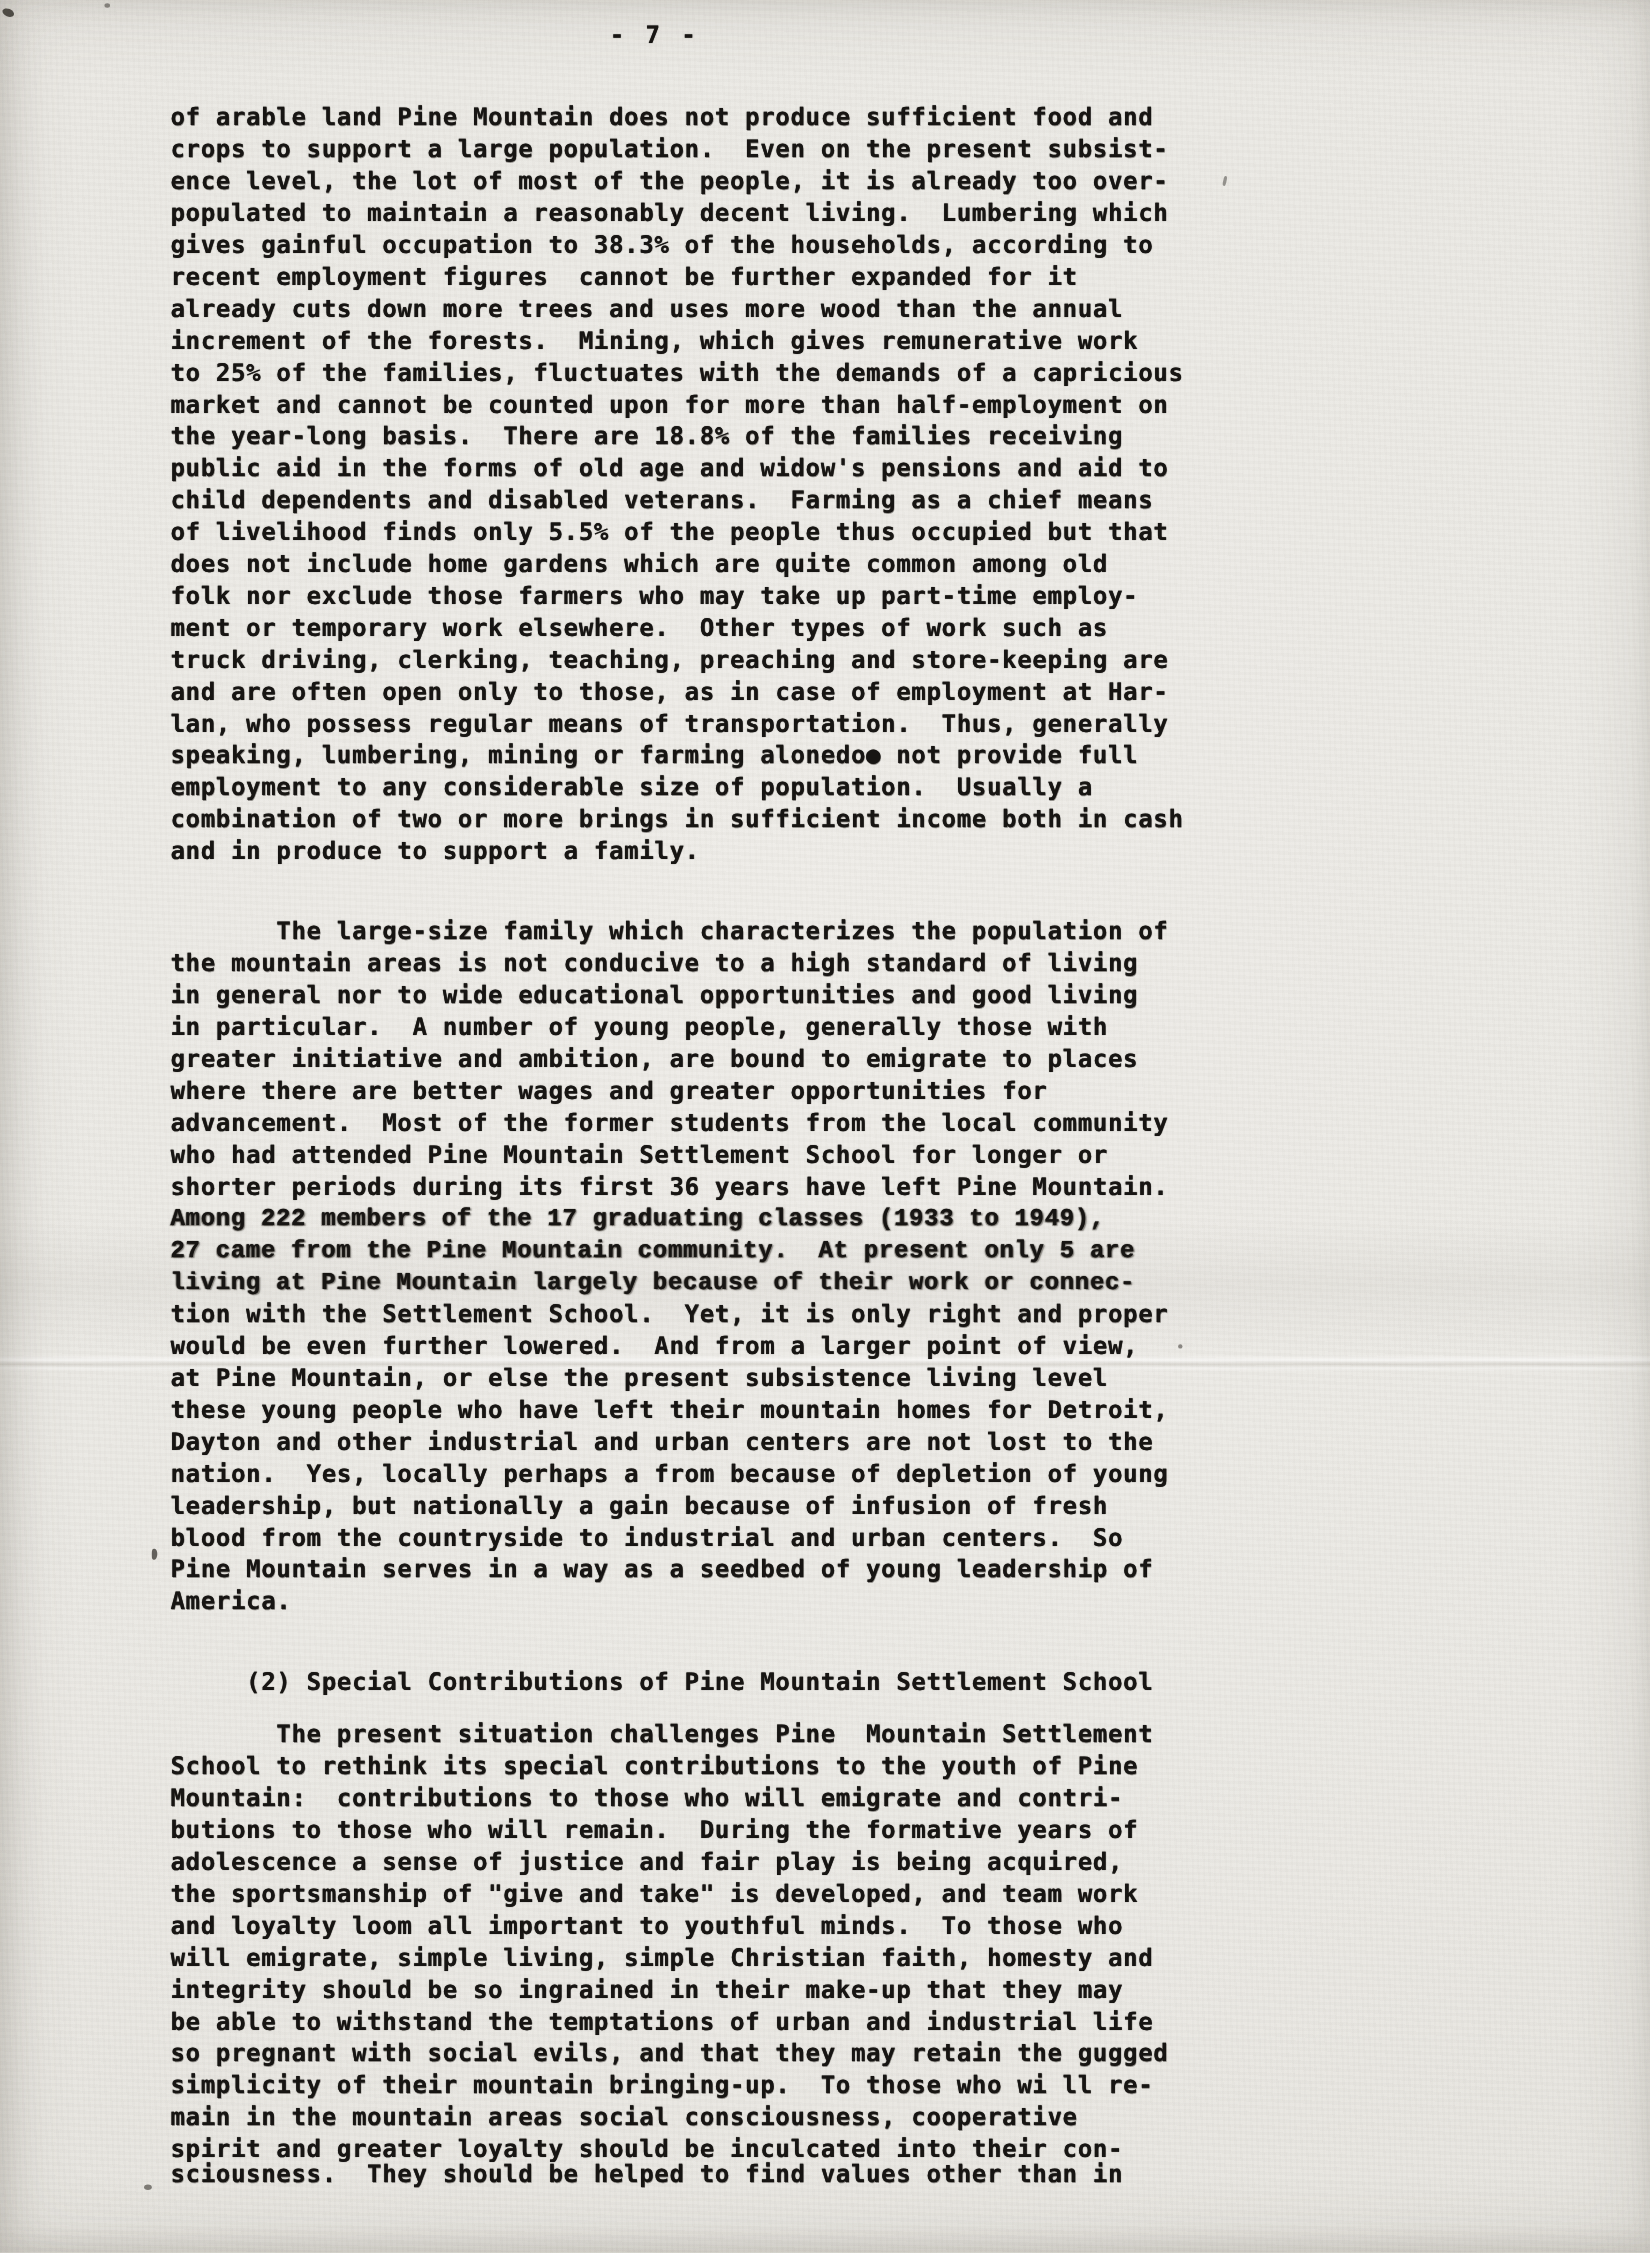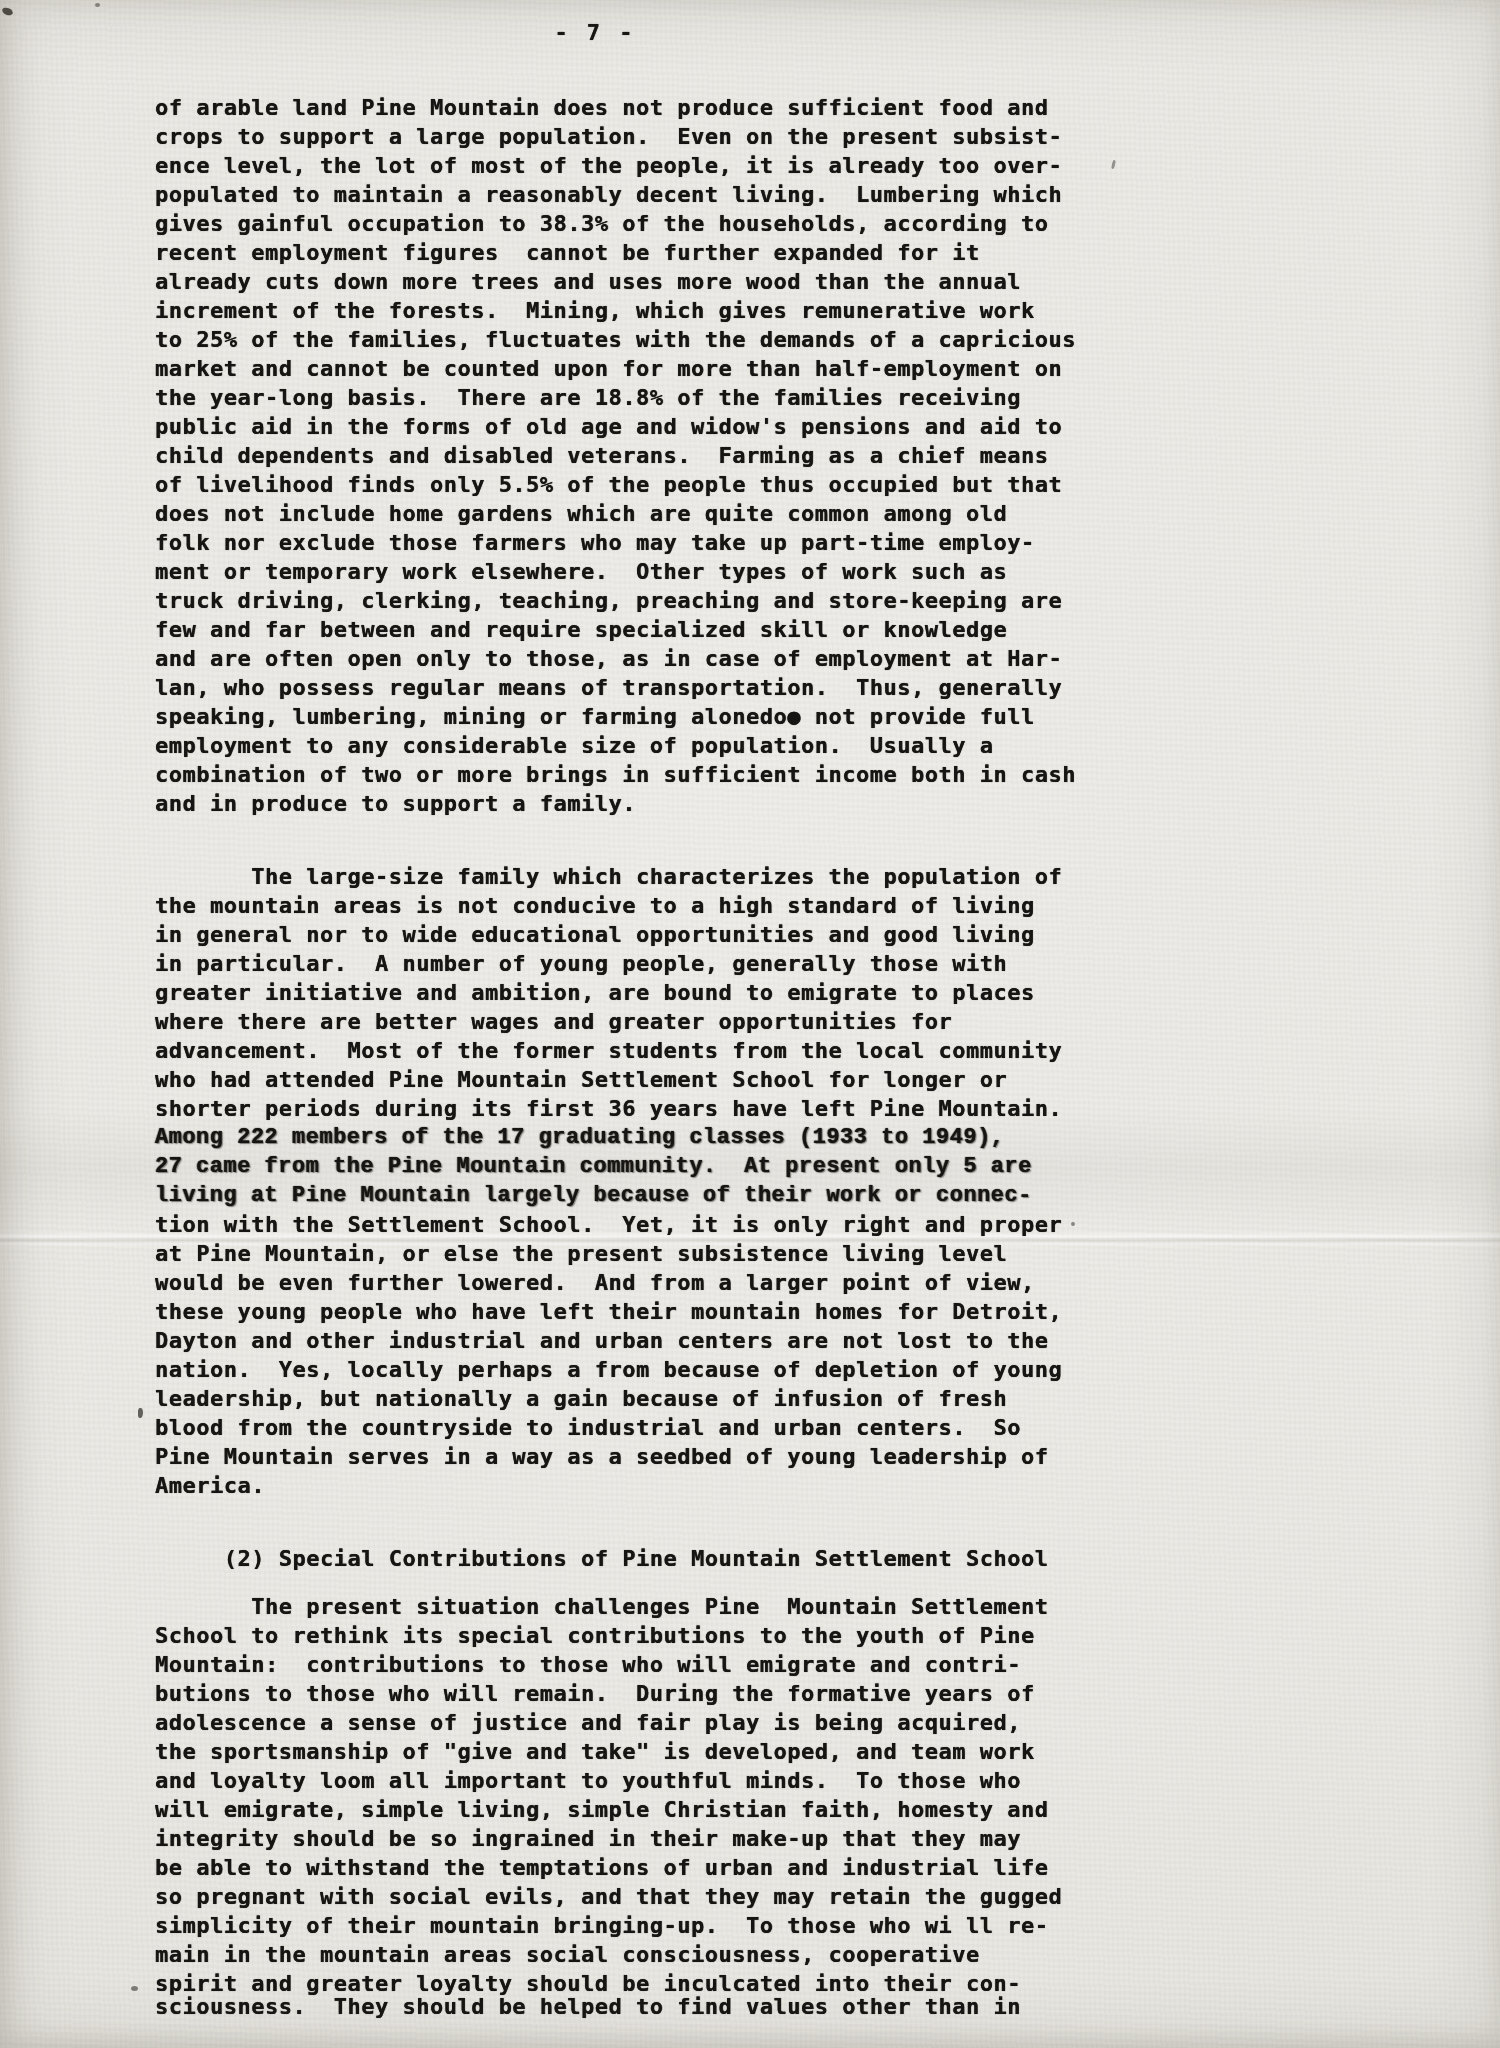--- a/index.html
+++ b/index.html
@@ -128,21 +128,20 @@
           <div class="line">to 25% of the families, fluctuates with the demands of a capricious</div>
           <div class="line">market and cannot be counted upon for more than half-employment on</div>
           <div class="line">the year-long basis.  There are 18.8% of the families receiving</div>
           <div class="line">public aid in the forms of old age and widow's pensions and aid to</div>
           <div class="line">child dependents and disabled veterans.  Farming as a chief means</div>
           <div class="line">of livelihood finds only 5.5% of the people thus occupied but that</div>
           <div class="line">does not include home gardens which are quite common among old</div>
           <div class="line">folk nor exclude those farmers who may take up part-time employ-</div>
           <div class="line">ment or temporary work elsewhere.  Other types of work such as</div>
           <div class="line">truck driving, clerking, teaching, preaching and store-keeping are</div>
-          <div class="line">few and far between and require specialized skill or knowledge</div>
           <div class="line">and are often open only to those, as in case of employment at Har-</div>
           <div class="line">lan, who possess regular means of transportation.  Thus, generally</div>
           <div class="line">speaking, lumbering, mining or farming alonedo● not provide full</div>
           <div class="line">employment to any considerable size of population.  Usually a</div>
           <div class="line">combination of two or more brings in sufficient income both in cash</div>
           <div class="line">and in produce to support a family.</div>
         </div>
         <div class="block paragraph">
           <div class="line">       The large-size family which characterizes the population of</div>
           <div class="line">the mountain areas is not conducive to a high standard of living</div>
@@ -150,22 +149,22 @@
           <div class="line">in particular.  A number of young people, generally those with</div>
           <div class="line">greater initiative and ambition, are bound to emigrate to places</div>
           <div class="line">where there are better wages and greater opportunities for</div>
           <div class="line">advancement.  Most of the former students from the local community</div>
           <div class="line">who had attended Pine Mountain Settlement School for longer or</div>
           <div class="line">shorter periods during its first 36 years have left Pine Mountain.</div>
           <div class="line smudge">Among 222 members of the 17 graduating classes (1933 to 1949),</div>
           <div class="line smudge">27 came from the Pine Mountain community.  At present only 5 are</div>
           <div class="line smudge">living at Pine Mountain largely because of their work or connec-</div>
           <div class="line">tion with the Settlement School.  Yet, it is only right and proper</div>
+          <div class="line">would be even further lowered.  And from a larger point of view,</div>
           <div class="line">at Pine Mountain, or else the present subsistence living level</div>
-          <div class="line">would be even further lowered.  And from a larger point of view,</div>
           <div class="line">these young people who have left their mountain homes for Detroit,</div>
           <div class="line">Dayton and other industrial and urban centers are not lost to the</div>
           <div class="line">nation.  Yes, locally perhaps a from because of depletion of young</div>
           <div class="line">leadership, but nationally a gain because of infusion of fresh</div>
           <div class="line">blood from the countryside to industrial and urban centers.  So</div>
           <div class="line">Pine Mountain serves in a way as a seedbed of young leadership of</div>
           <div class="line">America.</div>
         </div>
         <div class="block heading">
           <div class="line">     (2) Special Contributions of Pine Mountain Settlement School</div>

